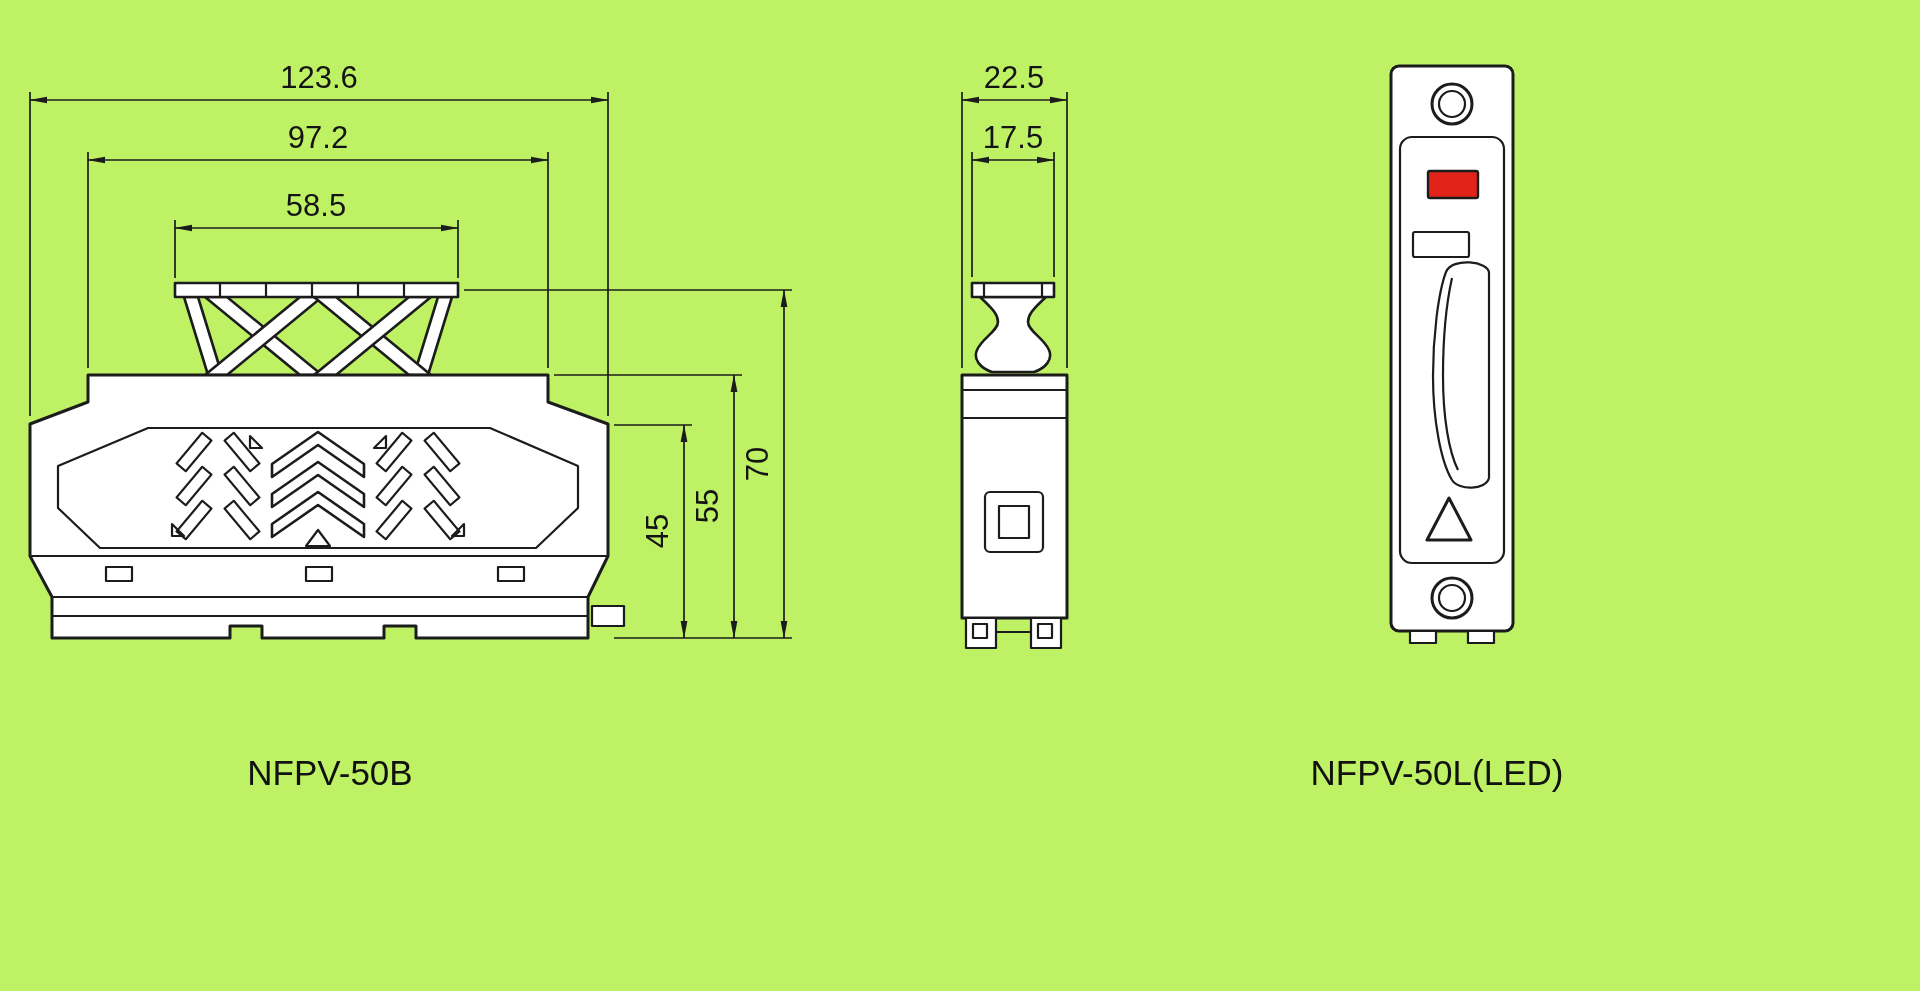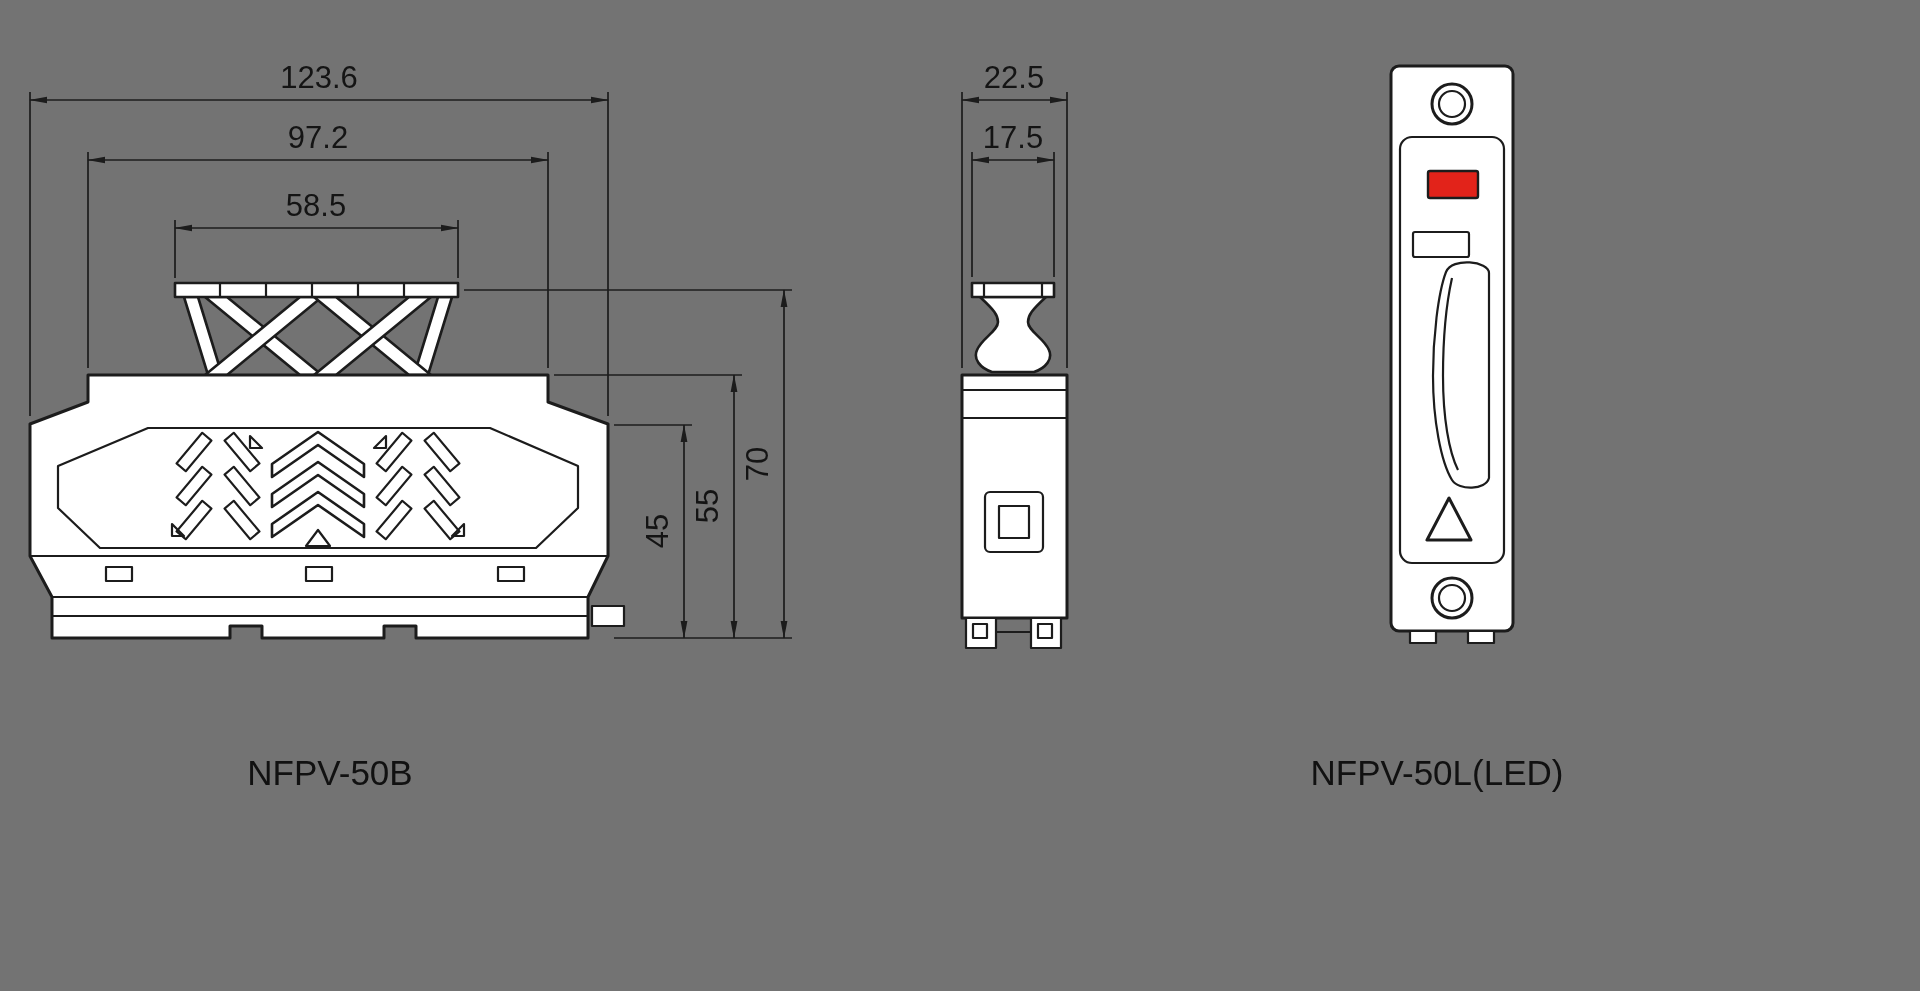--- a/index.html
+++ b/index.html
@@ -4,21 +4,21 @@
 <style>
   html, body {
     margin: 0;
     padding: 0;
     background: #ffffff;
   }
   .canvas {
     position: relative;
     width: 1920px;
     height: 991px;
-    background: #737373;
+    background: #bef264;
     font-family: "Liberation Sans", sans-serif;
     overflow: hidden;
     text-decoration: underline;
   }
   svg { display: block; }
   .part       { fill: #ffffff; stroke: #1c1c1c; stroke-width: 2.6; stroke-linejoin: round; }
   .outline    { fill: #ffffff; stroke: #1c1c1c; stroke-width: 3;   stroke-linejoin: round; }
   .openline   { fill: none;    stroke: #1c1c1c; stroke-width: 3;   stroke-linejoin: round; }
   .thin       { fill: none;    stroke: #1c1c1c; stroke-width: 2.2; stroke-linejoin: round; }
   .thinfill   { fill: #ffffff; stroke: #1c1c1c; stroke-width: 2.2; stroke-linejoin: round; }

